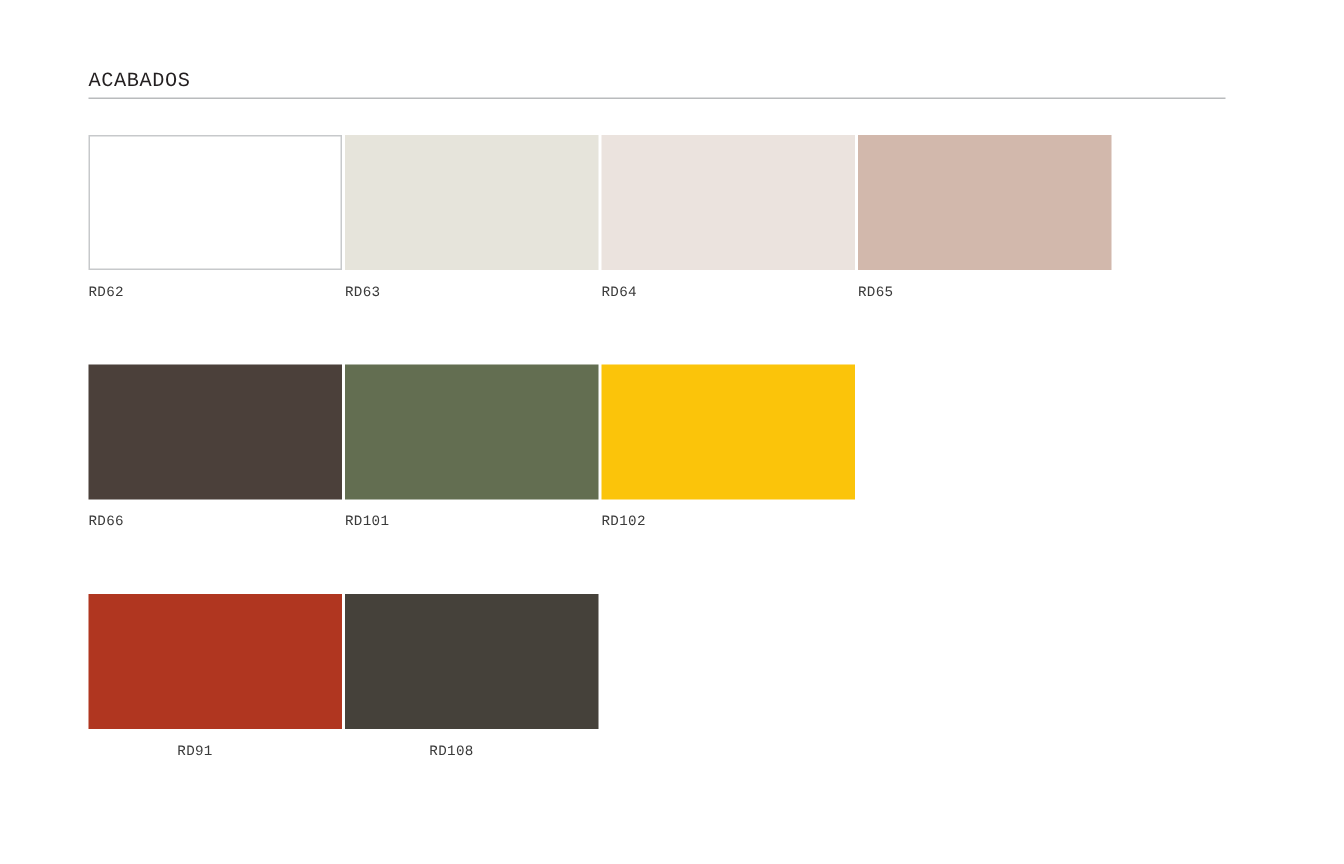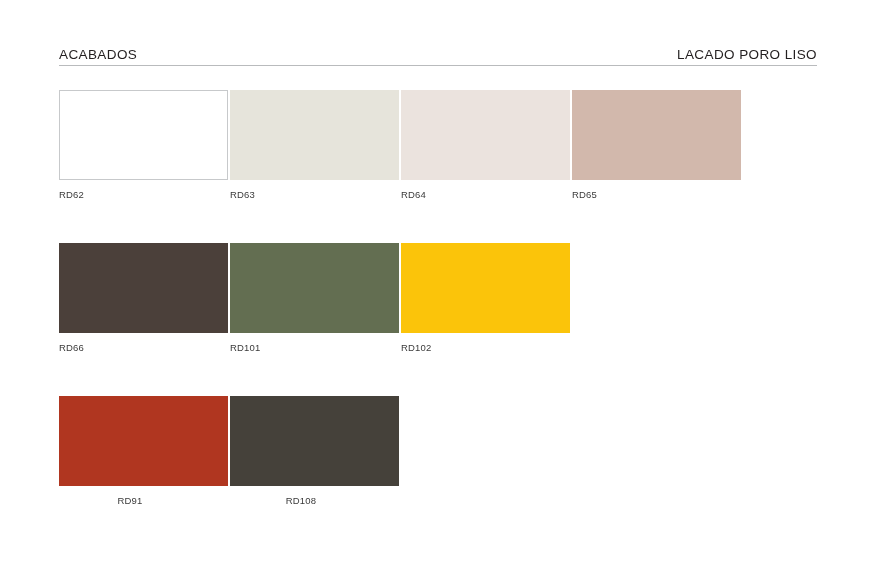--- a/index.html
+++ b/index.html
@@ -15,20 +15,21 @@
     overflow: hidden;
     position: relative;
   }
 
   .page {
     position: absolute;
     top: 0; left: 0;
     width: 896px;
     height: 576px;
     background: #ffffff;
+    font-family: Liberation Mono, monospace;
   }
 
   
   .header {
     position: absolute;
     left: 59px;
     top: 44px;
     width: 758px;
     height: 22px;
     display: flex;
@@ -91,21 +92,20 @@
     line-height: 12px;
   }
 </style>
 </head>
 <body>
 
 <div class="page">
 
   <div class="header">
     <div class="header-title">ACABADOS</div>
-    <div class="header-subtitle">LACADO PORO LISO</div>
   </div>
 
   <div class="grid">
       <div class="grid-row">
         <div class="swatch-cell">
           <div class="swatch-chip outlined" style="background: rgb(255, 255, 255);"></div>
           <div class="swatch-label">RD62</div>
         </div>
         <div class="swatch-cell">
           <div class="swatch-chip" style="background: rgb(230, 228, 219);"></div>

